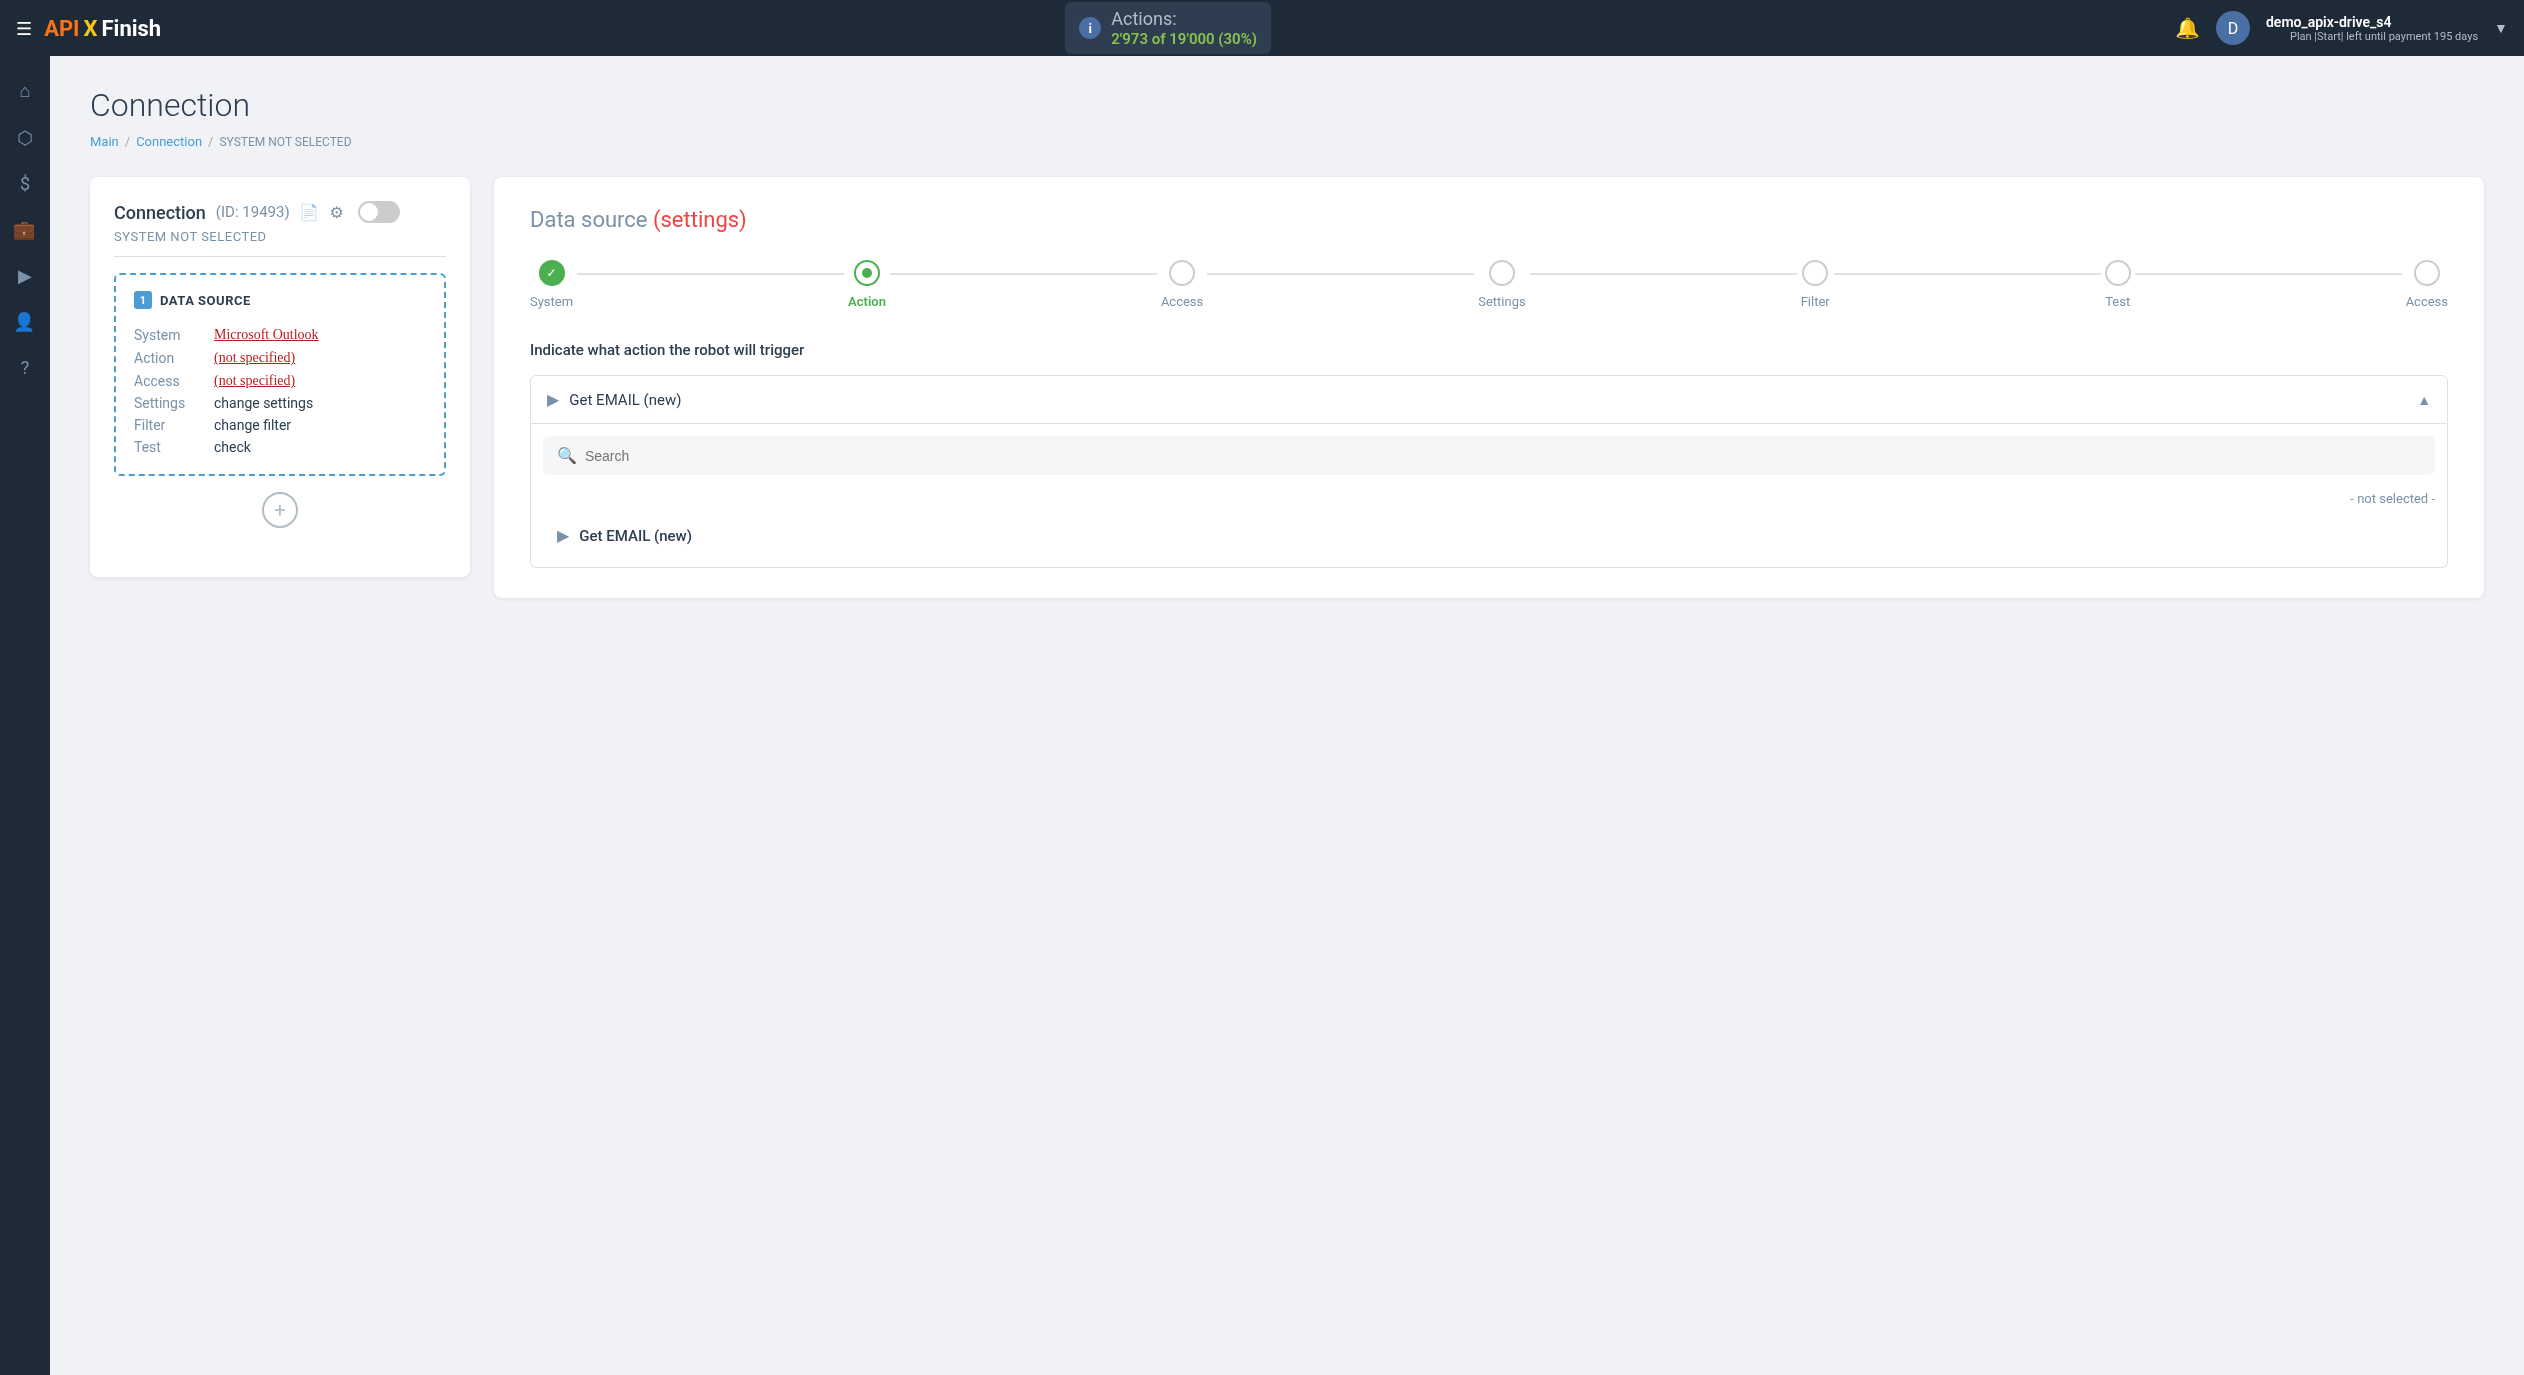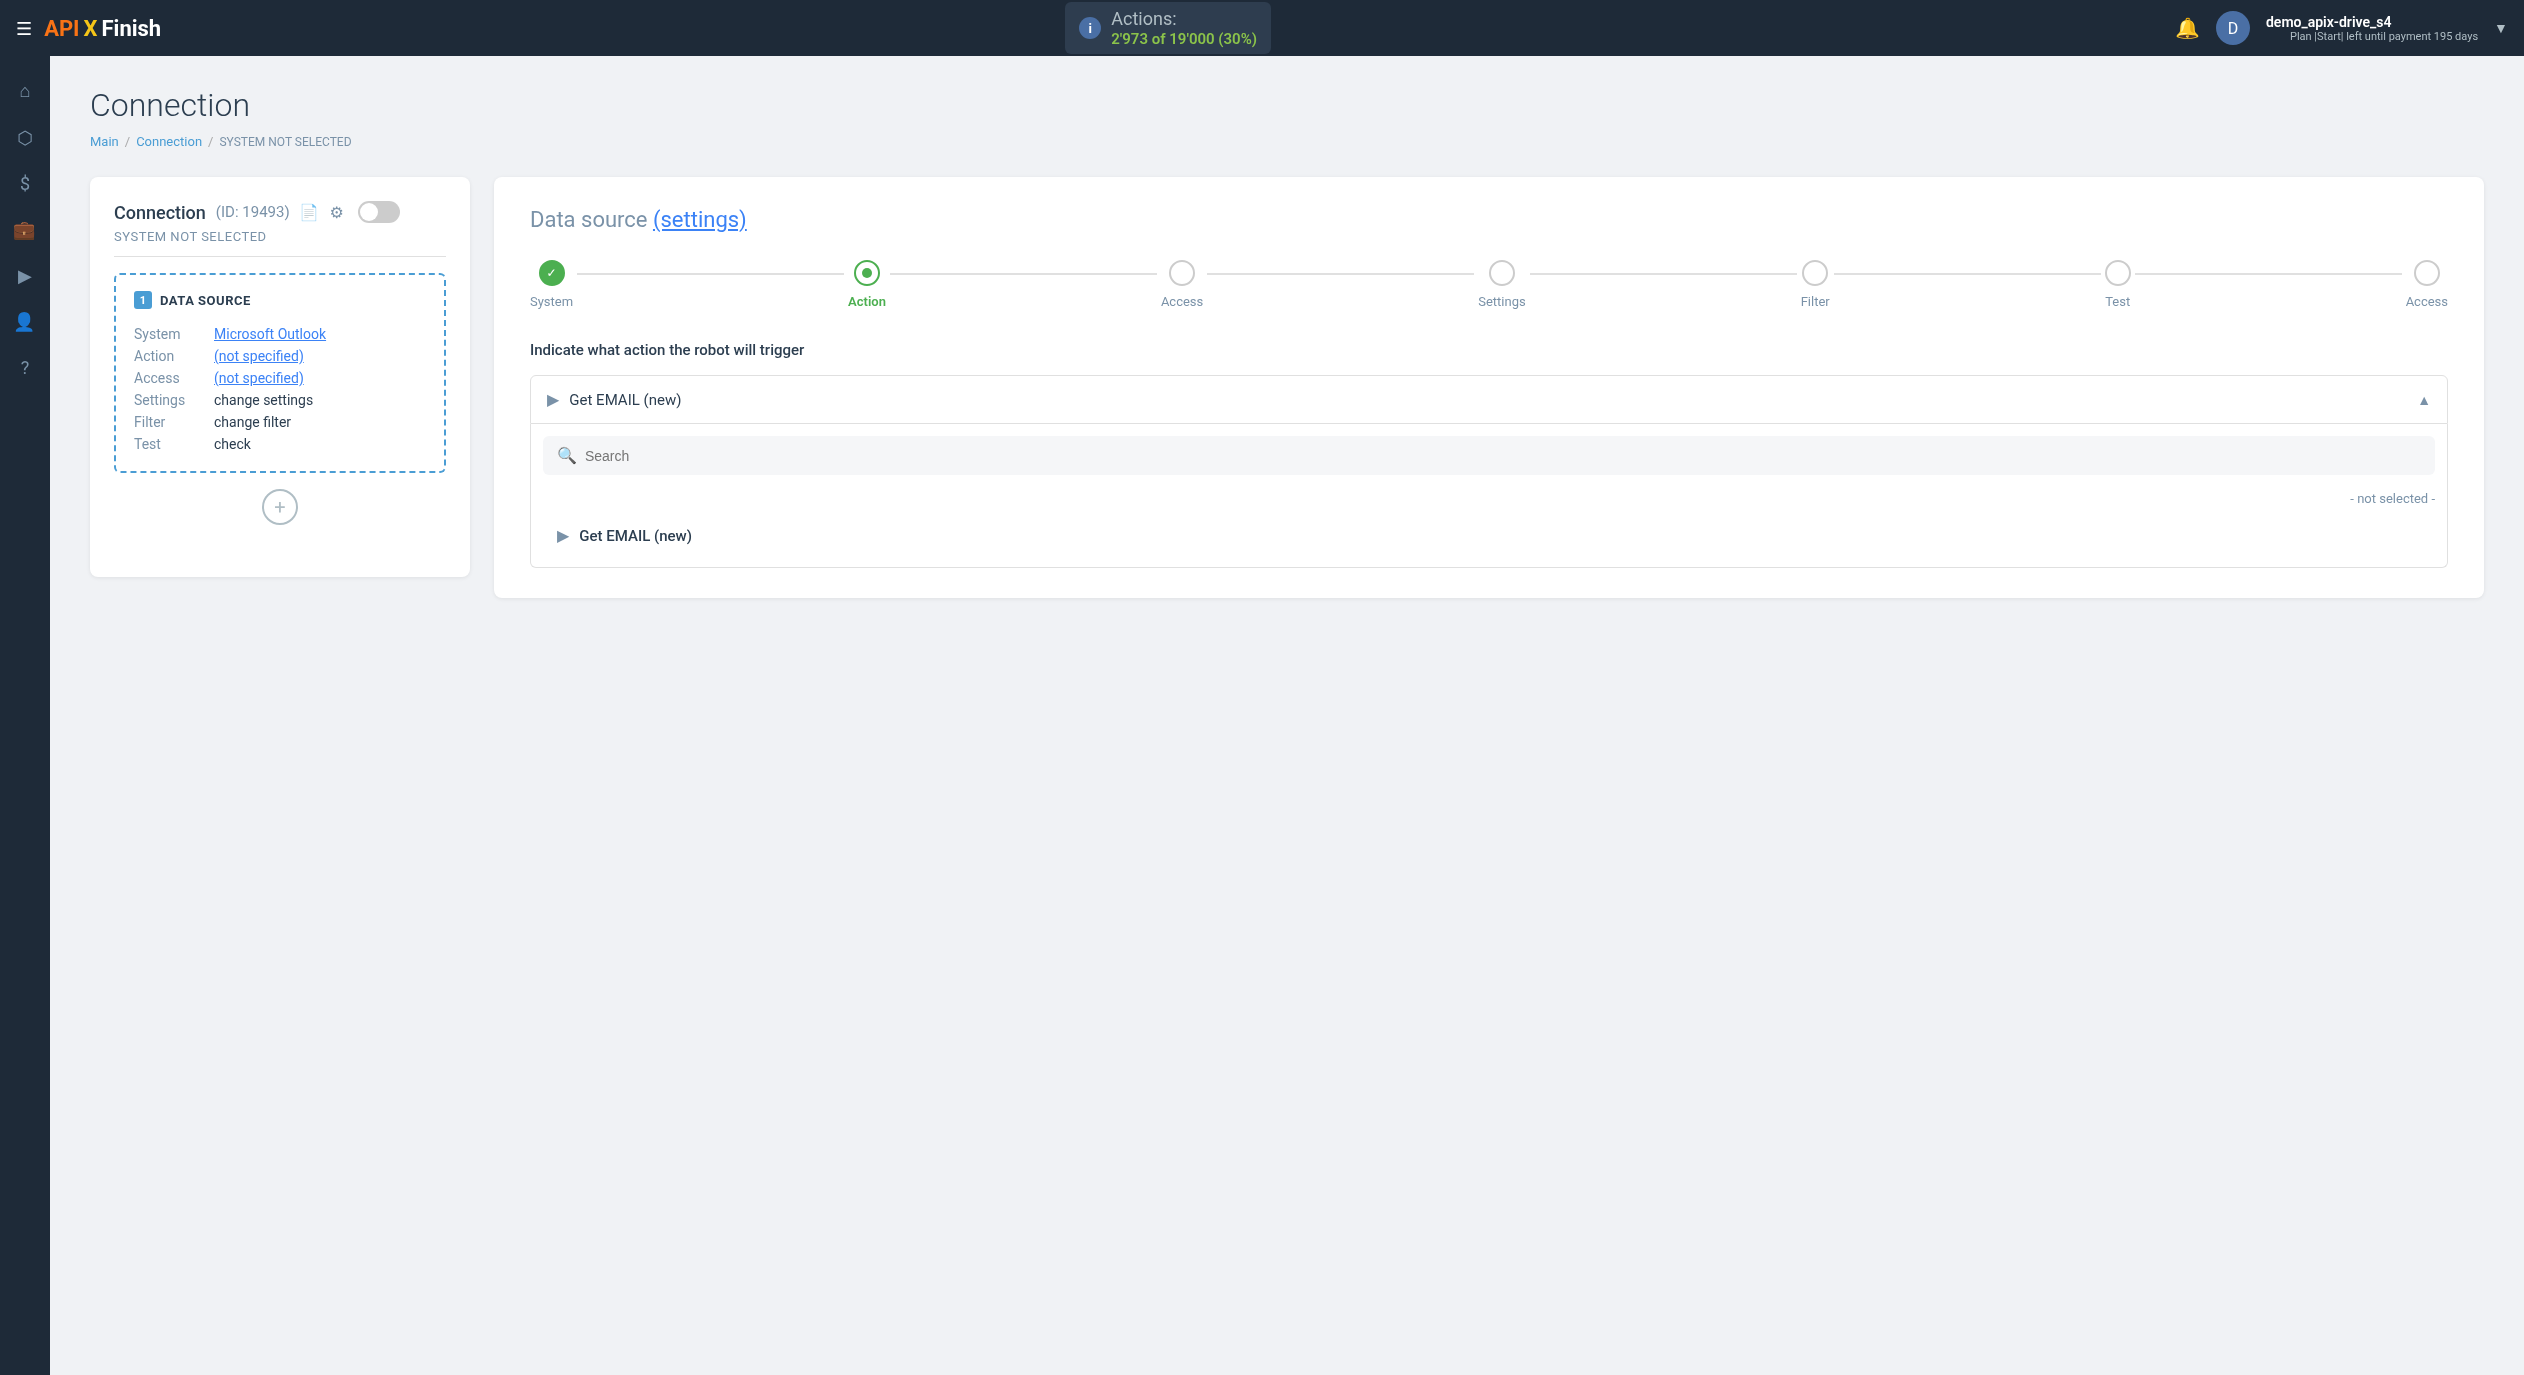--- a/index.html
+++ b/index.html
@@ -140,21 +140,21 @@
       background: #4a9dd4; color: white; font-size: 11px; font-weight: 700;
       width: 18px; height: 18px; border-radius: 3px;
       display: flex; align-items: center; justify-content: center;
     }
     .ds-label { font-size: 13px; font-weight: 700; color: #2c3e50; text-transform: uppercase; letter-spacing: 0.5px; }
 
     .ds-table { width: 100%; border-collapse: collapse; }
     .ds-table tr td { padding: 3px 0; font-size: 14px; }
     .ds-table td:first-child { color: #7a92a8; width: 80px; }
     .ds-table td:last-child { color: #2c3e50; }
-    .ds-table td a { color: #3b82f6; text-decoration: underline; cursor: pointer; }
+    .ds-table td a { color: #b91c1c; text-decoration: underline; cursor: pointer; font-family: Liberation Serif, serif; }
 
     .add-btn {
       width: 36px; height: 36px; border-radius: 50%;
       border: 2px solid #b0bec5; background: white;
       display: flex; align-items: center; justify-content: center;
       font-size: 20px; color: #b0bec5; cursor: pointer; margin: 0 auto;
     }
 
     
     .right-card {
@@ -323,21 +323,21 @@
             </tbody>
         </table>
       </div>
 
       <div class="add-btn">+</div>
     </div>
 
     <div class="right-card">
       <div class="datasource-title">
         <span>Data source</span>
-        <span> </span><span style="color:#3b82f6; font-weight:400;text-decoration:underline;">(settings)</span>
+        <span> </span><span style="color:#ef4444; font-weight:400;">(settings)</span>
       </div>
 
       <div class="steps-row" id="steps-row">
           <div class="step-item">
             <div class="step-circle done">✓</div>
             <div class="step-label">System</div>
           </div>
           <div class="step-line"></div>
           <div class="step-item">
             <div class="step-circle active"></div>

